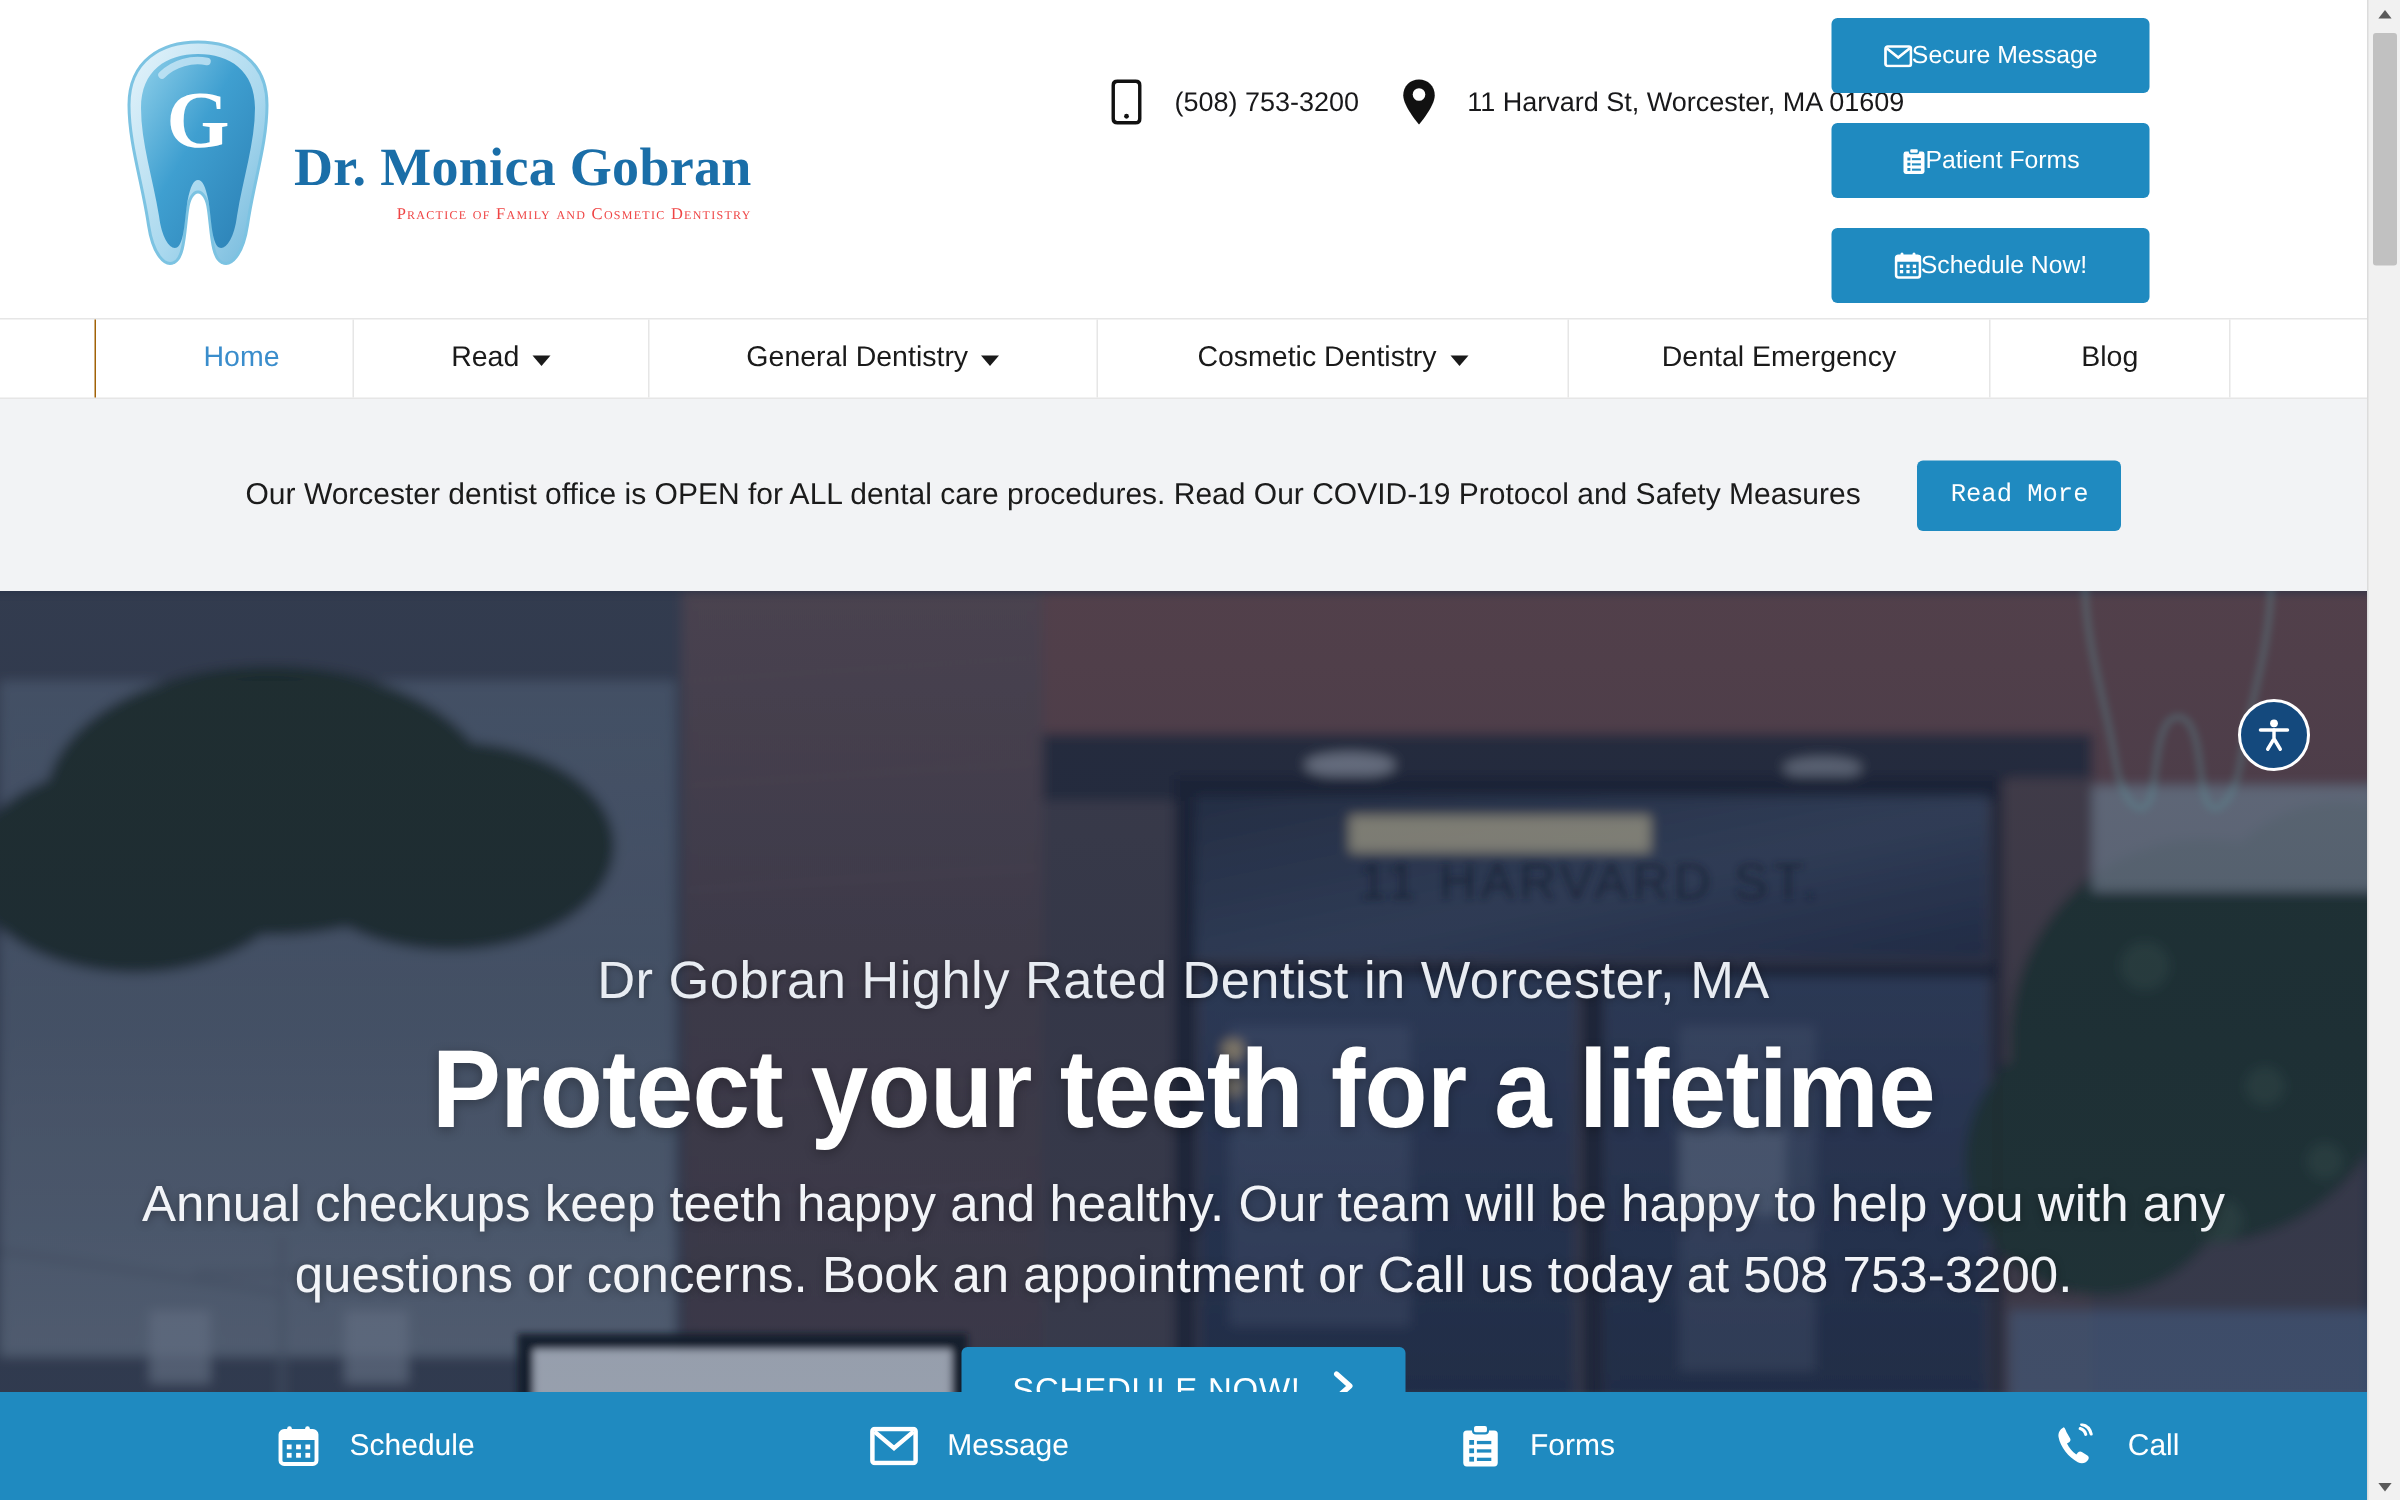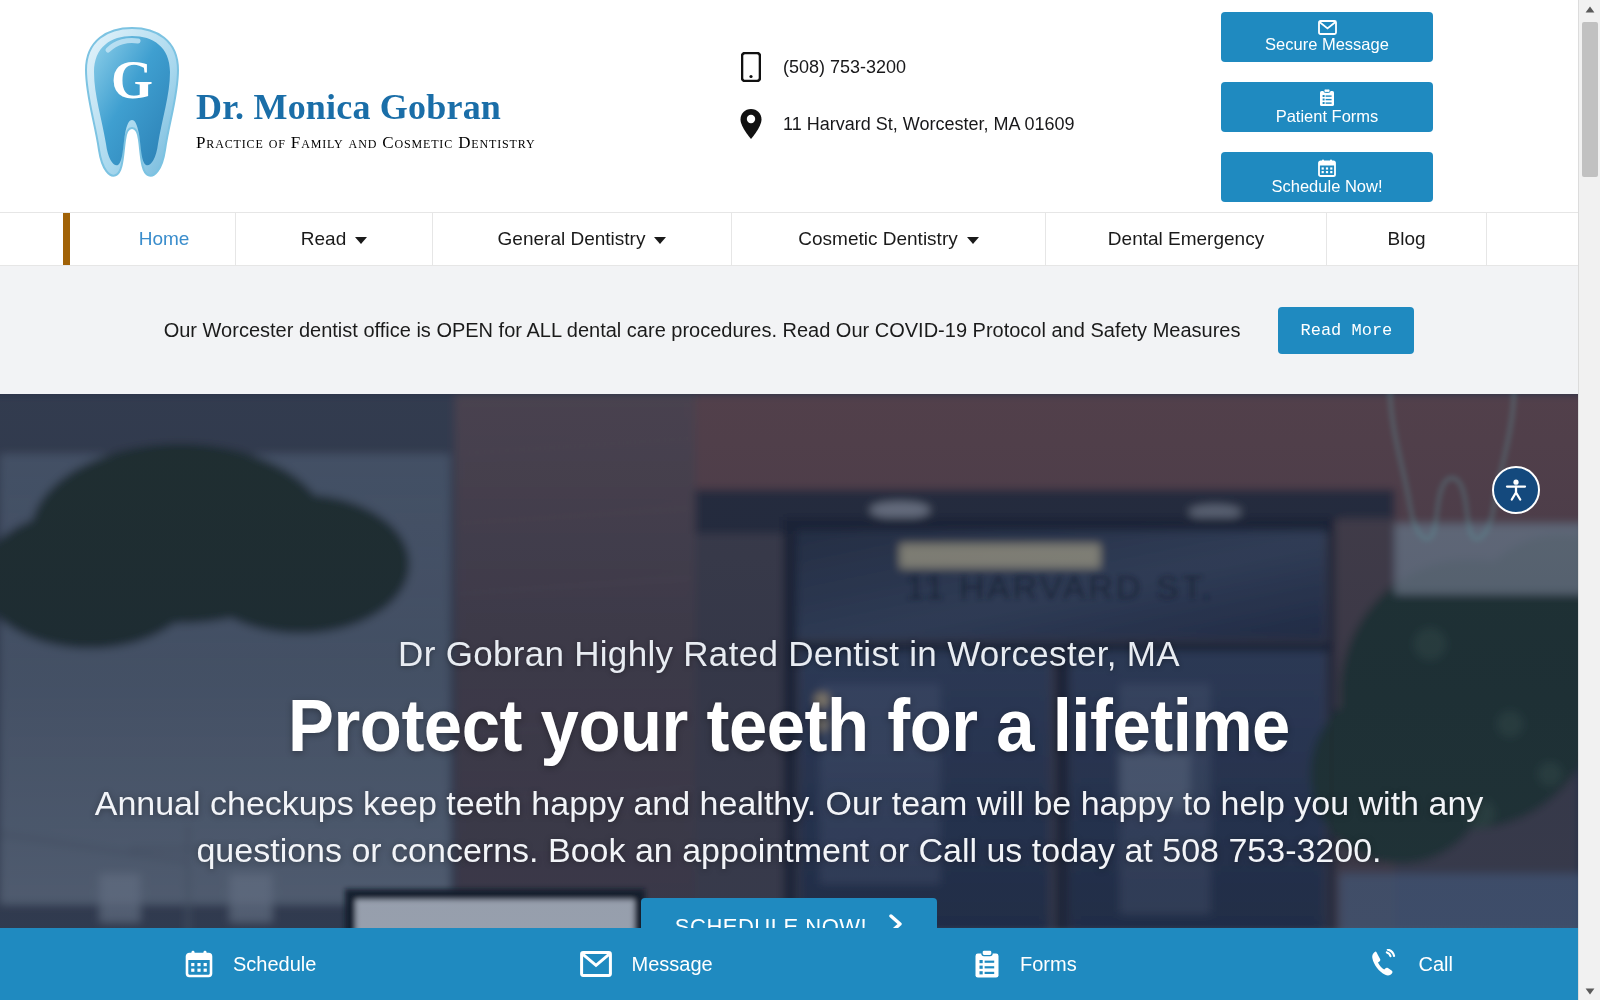--- a/index.html
+++ b/index.html
@@ -50,34 +50,34 @@
     font-family: "Liberation Serif", serif;
     font-style: italic;
     font-size: 28px;
     color: #2a7fb8;
     text-align: center;
     line-height: 1.15;
     margin-top: 1px;
   }
   .logo-tag {
     font-family: "Liberation Serif", serif;
-    font-size: 17px;
-    color: #000000;
+    font-size: 11px;
+    color: #ef4444;
     letter-spacing: .85px;
     text-align: right;
     margin-top: 7px;
     font-variant: small-caps;
     white-space: nowrap;
   }
 
   .contact-block {
     position: absolute;
     left: 737px; top: 52px;
     display: flex;
-    flex-direction: column;
+    flex-direction: row;
     gap: 26px;
     text-align: center;
   }
   .contact-row {
     display: flex;
     align-items: center;
     gap: 18px;
     font-size: 18px;
     color: #18181a;
   }
@@ -98,21 +98,20 @@
     border: none;
     border-radius: 4px;
     color: #ffffff;
     font-size: 16.5px;
     font-family: "Liberation Sans", sans-serif;
     display: flex;
     align-items: center;
     justify-content: center;
     cursor: pointer;
     padding: 0 23px;
-    flex-direction: column;
   }
   .cta-btn .ico { display:flex; align-items:center; }
 
   
   .nav {
     height: 54px;
     border-top: 1px solid #e6e6e6;
     border-bottom: 1px solid #e6e6e6;
     display: flex;
     background: #ffffff;
@@ -123,21 +122,21 @@
     align-items: center;
     justify-content: center;
     gap: 9px;
     font-size: 19px;
     color: #1a1a1a;
     border-right: 1px solid #e6e6e6;
     cursor: pointer;
     white-space: nowrap;
     padding: 0 18px;
   }
-  .nav-item:first-child { border-left: 7px solid #a16207; padding-left: 41px; }
+  .nav-item:first-child { border-left: 1px solid #a16207; padding-left: 41px; }
   .nav-item.active { color: #3a8dcc; }
   .nav-w1 { width: 173px; }
   .nav-w2 { width: 197px; }
   .nav-w3 { width: 299px; }
   .nav-w4 { width: 314px; }
   .nav-w5 { width: 281px; }
   .nav-w6 { width: 160px; }
   .caret {
     width: 0; height: 0;
     border-left: 6px solid transparent;

